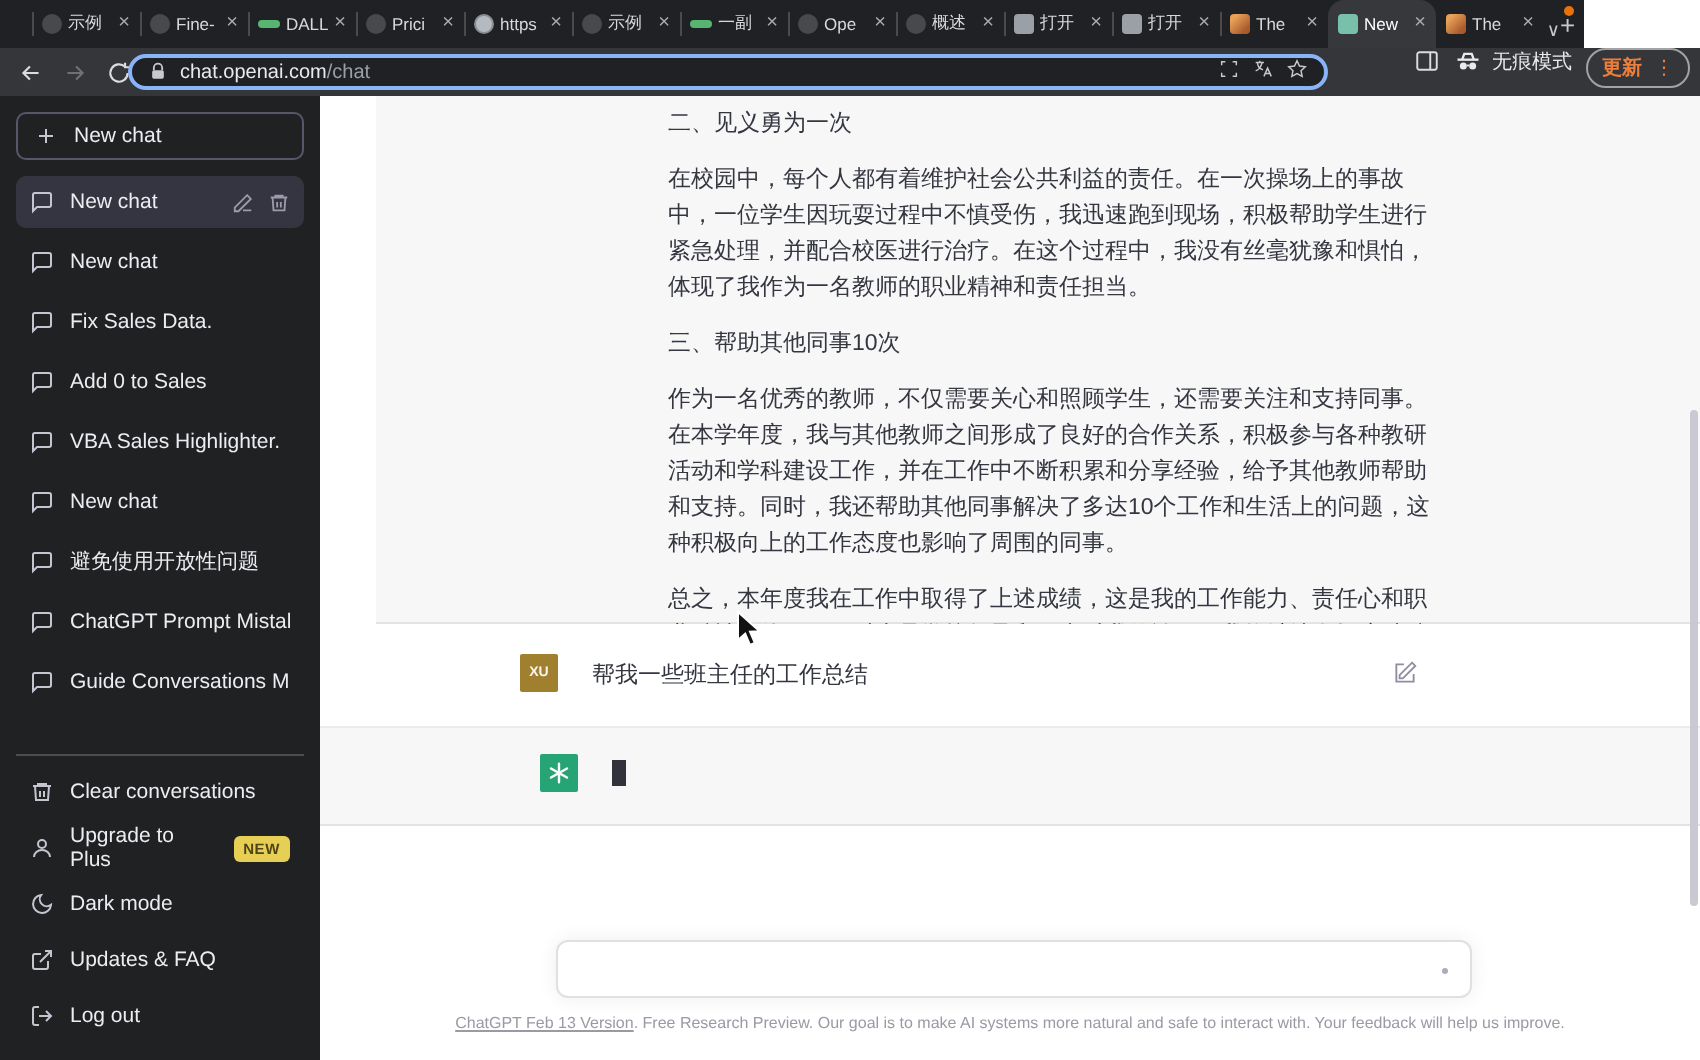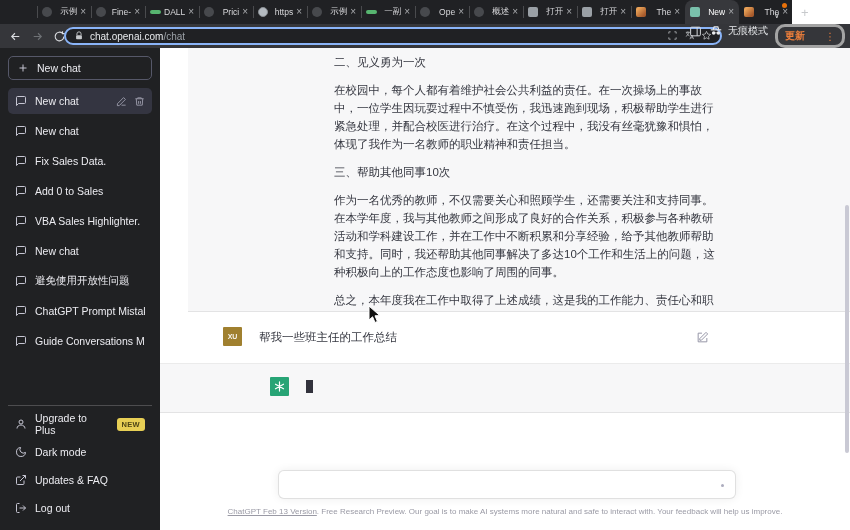--- a/index.html
+++ b/index.html
@@ -1,20 +1,20 @@
 <!DOCTYPE html>
 <html><head>
 <meta charset="utf-8">
 <style>
   * { margin:0; padding:0; box-sizing:border-box; }
   html,body { width:850px; height:530px; overflow:hidden; }
   body { font-family:"Liberation Sans", sans-serif; background:#fff; position:relative; }
 
   
-  .tabstrip { position:absolute; top:0; left:0; width:792px; height:24px; background:#202124; display:flex; align-items:flex-end; padding-left:37px;text-align:right; }
+  .tabstrip { position:absolute; top:0; left:0; width:792px; height:24px; background:#202124; display:flex; align-items:flex-end; padding-left:16px; }
   .tab { position:relative; height:24px; width:54px; flex:0 0 auto; display:flex; align-items:center; gap:3px; padding:0 5px; cursor:default; }
   .tab:not(.active)::before { content:""; position:absolute; left:0; top:6px; width:1px; height:12px; background:#4a4b4e; }
   .tab.active { background:#37383c; border-radius:8px 8px 0 0; }
   .tab.active::before, .tab.active + .tab::before { display:none; }
   .tab .t-title { flex:1; font-size:8.5px; color:#d9d9dc; white-space:nowrap; overflow:hidden; }
   .tab.active .t-title { color:#fff; }
   .tab .t-close { font-size:10px; line-height:10px; color:#a9abae; flex:0 0 auto; }
   .fav { flex:0 0 auto; width:10px; height:10px; border-radius:50%; }
   .fav-dark  { background:#47494d; }
   .fav-green { width:11px; height:4px; border-radius:2px; background:#57b570; }
@@ -23,31 +23,31 @@
   .fav-art   { background:linear-gradient(135deg,#e8a157 20%,#a85b2c 80%); border-radius:2px; }
   .fav-gpt   { background:#79c0ab; border-radius:2px; }
   .newtab-btn { color:#c7c9cc; font-size:13px; margin:0 0 4px 8px; }
   .tabs-chevron { position:absolute; right:12px; bottom:4px; color:#c7c9cc; font-size:9px; }
   .notif-dot { position:absolute; right:5px; top:3px; width:5px; height:5px; border-radius:50%; background:#e8710a; }
 
   .toolbar { position:absolute; top:24px; left:0; width:850px; height:24px; background:#35363a; display:flex; align-items:center; }
   .nav-ic { margin-left:9px; display:flex; align-items:center; }
   .nav-ic svg { width:13px; height:13px; stroke:#dadce0; stroke-width:2; fill:none; }
   .nav-ic.disabled svg { stroke:#6e7175; }
-  .urlbar { position:absolute; left:64px; top:3px; width:658px; height:18px; background:#202124; border:2px solid #8ab4f8; border-radius:9px; display:flex; align-items:center; padding:0 8px; gap:6px; }
+  .urlbar { position:absolute; left:64px; top:3px; width:600px; height:18px; background:#202124; border:2px solid #8ab4f8; border-radius:9px; display:flex; align-items:center; padding:0 8px; gap:6px; }
   .urlbar svg { flex:0 0 auto; }
   .url-text { font-size:10px; color:#e8eaed; white-space:nowrap; flex:1; }
   .url-text .path { color:#9aa0a6; }
   .pill-ic svg { width:11px; height:11px; stroke:#c7c9cc; stroke-width:1.6; fill:none; }
   .right-cluster { position:absolute; right:5px; top:0; height:24px; display:flex; align-items:flex-start; gap:7px; }
   .panel-ic svg { width:13px; height:13px; stroke:#dadce0; stroke-width:1.8; fill:none; }
   .incog { display:flex; align-items:center; gap:5px; }
   .incog svg { width:14px; height:14px; }
   .incog-label { color:#e8eaed; font-size:10px; white-space:nowrap; }
-  .update-pill { display:flex; align-items:center; gap:20px; border:3px solid #a3a3a3; border-radius:10px; padding:2px 7px; }
+  .update-pill { display:flex; align-items:center; gap:6px; border:1px solid #a3a3a3; border-radius:10px; padding:2px 7px; }
   .update-label { color:#ee7f3b; font-size:10px; font-weight:bold; white-space:nowrap; }
   .update-dots { color:#ee7f3b; font-size:10px; }
 
   
   .sidebar { position:absolute; top:48px; left:0; width:160px; height:482px; background:#202123; padding:8px; display:flex; flex-direction:column; overflow:hidden; }
   .newchat-btn { flex:0 0 auto; height:24px; border:1px solid #565869; border-radius:5px; display:flex; align-items:center; gap:8px; padding:0 8px; color:#ececf1; font-size:10.5px; margin-bottom:8px; cursor:pointer; }
   .side-item { flex:0 0 auto; height:26px; margin-bottom:4px; border-radius:5px; display:flex; align-items:center; gap:8px; padding:0 7px; color:#ececf1; font-size:10.5px; cursor:pointer; }
   .side-item.active { background:#343541; }
   .side-item .s-label { flex:1; white-space:nowrap; overflow:hidden; }
   .side-item svg, .newchat-btn svg, .menu-item svg { width:12px; height:12px; stroke:#c5c5d2; stroke-width:2; fill:none; flex:0 0 auto; }
@@ -55,21 +55,21 @@
   .action-icons svg { width:11px; height:11px; stroke:#9b9bab; }
   .side-menu { margin-top:auto; border-top:1px solid #4d4d4f; padding-top:4px; }
   .menu-item { height:28px; margin-bottom:0; border-radius:5px; display:flex; align-items:center; gap:8px; padding:0 7px; color:#ececf1; font-size:10.5px; cursor:pointer; }
   .new-badge { margin-left:auto; background:#e7cf55; color:#4d4516; font-size:7.5px; font-weight:bold; padding:2px 5px; border-radius:3px; letter-spacing:.3px; }
 
   
   .main { position:absolute; top:48px; left:160px; width:690px; height:482px; background:#fff; overflow:hidden; }
   .assistant-block { position:absolute; top:0; left:0; width:690px; height:264px; background:#f7f7f8; border-bottom:1px solid rgba(0,0,0,.08); padding:5px 0 0 146px;margin-left:28px; }
   .msg-col { width:390px; font-size:11.5px; line-height:18px; color:#353740; }
   .msg-col .block { margin-bottom:10px; }
-  .user-row { position:absolute; top:264px; left:0; width:690px; height:52px; background:#fff; border-bottom:1px solid rgba(0,0,0,.08); padding:15px 0 0 63px; display:flex; }
+  .user-row { position:absolute; top:264px; left:0; width:690px; height:52px; background:#fff; border-bottom:1px solid rgba(0,0,0,.08); padding:15px 0 0 100px; display:flex; }
   .avatar-user { width:19px; height:19px; border-radius:1px; background:#a0802f; color:rgba(255,255,255,.92); font-size:7px; font-weight:bold; display:flex; align-items:center; justify-content:center; flex:0 0 auto; margin-right:17px; }
   .user-text { font-size:11.5px; color:#353740; padding-top:3px; }
   .edit-ic { position:absolute; left:536px; top:18px; }
   .edit-ic svg { width:13px; height:13px; stroke:#8e8ea0; stroke-width:1.7; fill:none; }
   .typing-row { position:absolute; top:316px; left:0; width:690px; height:49px; background:#f7f7f8; border-bottom:1px solid rgba(0,0,0,.08); padding:13px 0 0 110px; display:flex; }
   .avatar-gpt { width:19px; height:19px; border-radius:1px; background:#27a475; display:flex; align-items:center; justify-content:center; flex:0 0 auto; margin-right:17px; }
   .avatar-gpt svg { width:13px; height:13px; }
   .typing-cursor { width:7px; height:13px; background:#32323c; margin-top:3px; }
 
   .input-box { position:absolute; left:118px; top:422px; width:458px; height:29px; background:#fff; border:1px solid rgba(0,0,0,.12); border-radius:6px; box-shadow:0 0 10px rgba(0,0,0,.07); }
@@ -284,20 +284,26 @@
   <div class="side-item">
       <svg viewBox="0 0 24 24">
         <path d="M21 15a2 2 0 0 1-2 2H7l-4 4V5a2 2 0 0 1 2-2h14a2 2 0 0 1 2 2z"></path>
       </svg>
       <span class="s-label">Guide Conversations Meanin</span>
     </div>
 
   <div class="side-menu">
     <div class="menu-item">
         <svg viewBox="0 0 24 24">
+          <path d="M3 6h18M8 6V4h8v2M19 6l-1 14H6L5 6M10 11v6M14 11v6"></path>
+        </svg>
+        <span class="s-label">Clear conversations</span>
+      </div>
+    <div class="menu-item">
+        <svg viewBox="0 0 24 24">
           <circle cx="12" cy="8" r="4"></circle>
           <path d="M4 21c0-4 3.6-7 8-7s8 3 8 7"></path>
         </svg>
         <span class="s-label">Upgrade to Plus</span>
         <span class="new-badge">NEW</span>
       </div>
     <div class="menu-item">
         <svg viewBox="0 0 24 24">
           <path d="M21 12.8A9 9 0 1 1 11.2 3 7 7 0 0 0 21 12.8z"></path>
         </svg>

